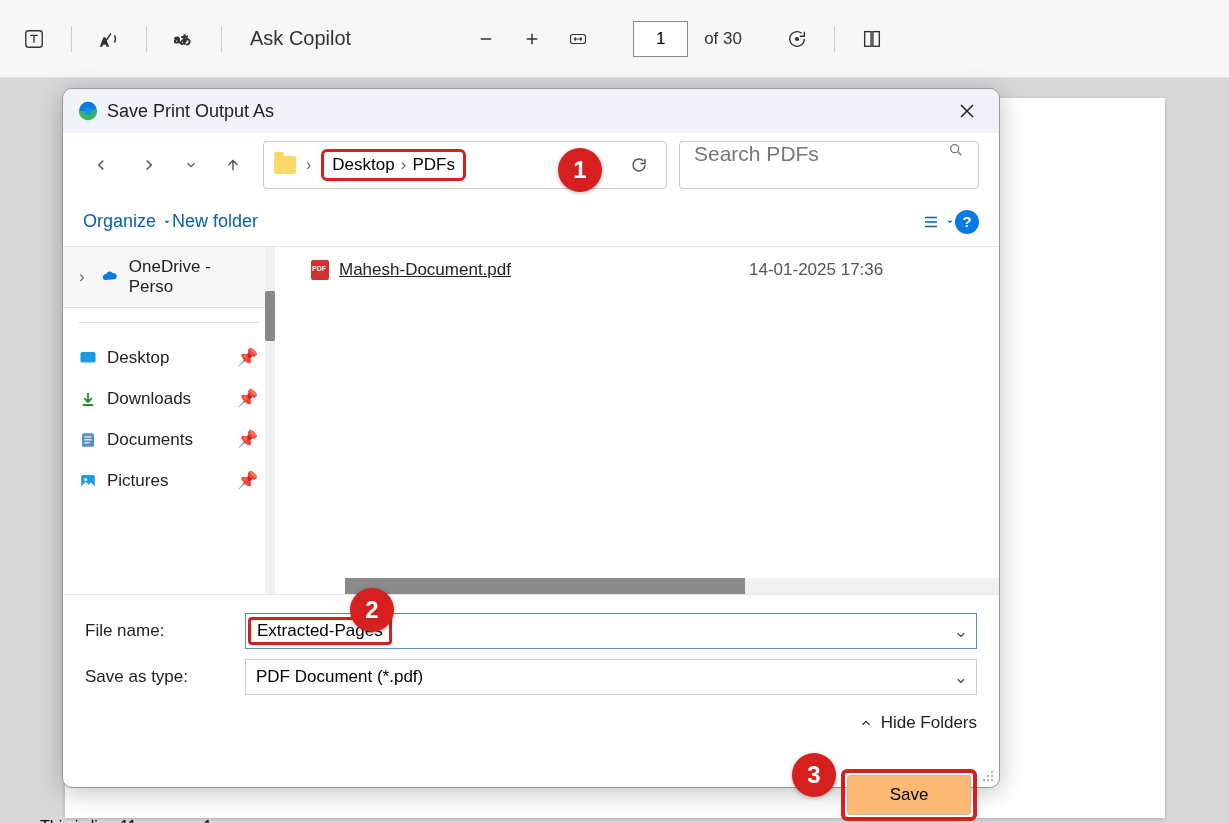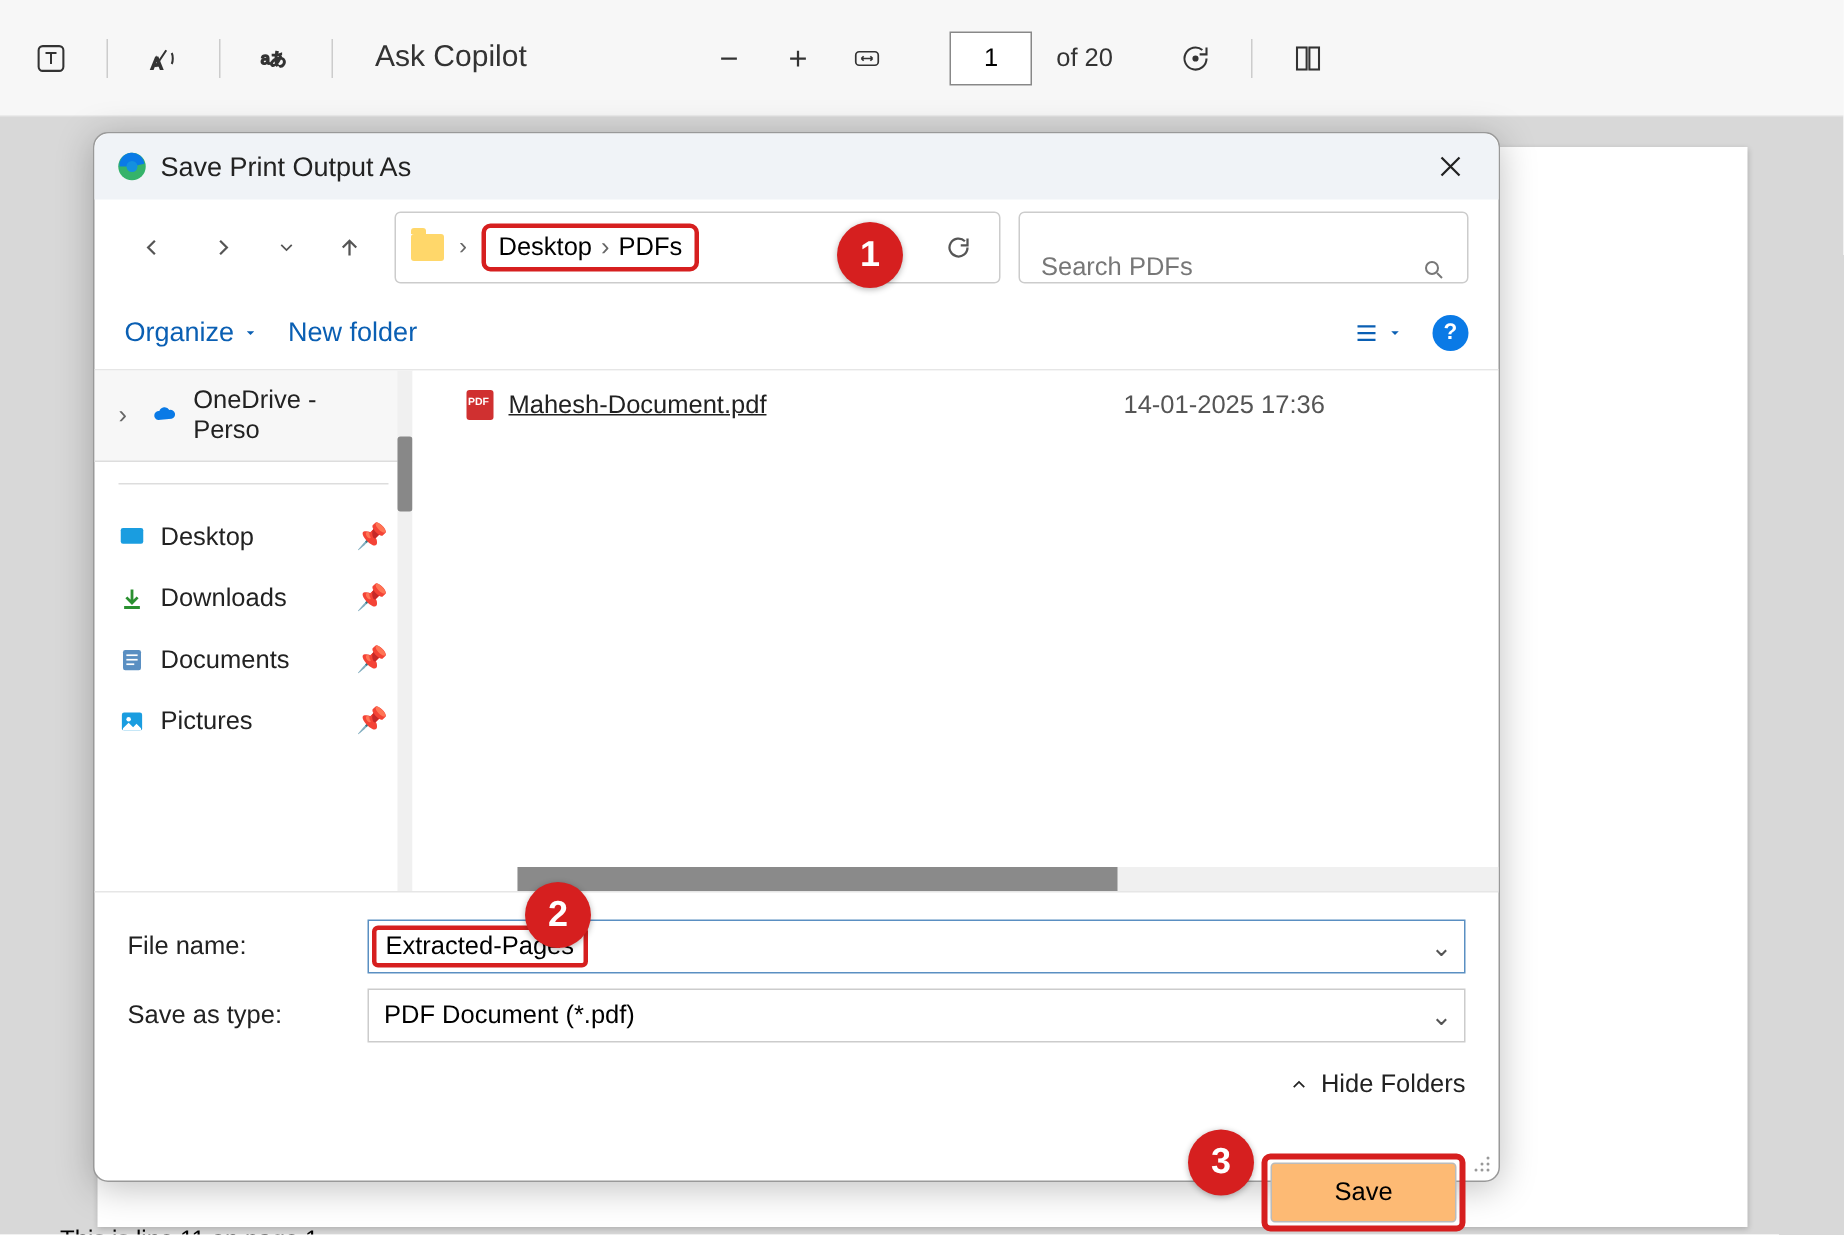--- a/index.html
+++ b/index.html
@@ -73,32 +73,31 @@
 .folder-icon { width:22px; height:18px; background: #ffd76a; border-radius: 2px; position:relative;}
 .folder-icon::before { content:''; position:absolute; top:-4px; left:0; width:10px; height:4px; background:#ffd76a; border-radius:2px 2px 0 0;}
 .breadcrumb { display:flex; align-items:center; gap:6px; font-size: 17px; border:3px solid #d61f1f; border-radius:6px; padding: 3px 8px;}
 .chev { color:#666; }
 .addr-bar .addr-spacer { flex:1; }
 .addr-btn { width:34px; height:34px; display:flex; align-items:center; justify-content:center; cursor:pointer; color:#555;}
 .search-box {
   width: 300px; height: 48px;
   border: 1px solid #ccc;
   border-radius: 4px;
-  display: flex; align-items: flex-end;
+  display: flex; align-items: flex-start;
   padding: 0 14px;
   color:#777;
-  font-size: 17px;
+  font-size: 21px;
 }
 .search-box .sp { flex:1; }
 .toolbar-row {
   height: 50px;
   display: flex;
   align-items: center;
   padding: 0 20px;
-  gap: 20px;
   border-bottom: 1px solid #e6e6e6;
 }
 .toolbar-row .link { color: #0a5fb3; font-size: 18px; cursor:pointer; display:flex; align-items:center; gap:6px;}
 .toolbar-row .tb-sp { flex:1; }
 .toolbar-row .view-btn { color:#0a5fb3; display:flex; align-items:center; gap:4px; cursor:pointer;}
 .help-icon { width:24px; height:24px; border-radius:50%; background:#0a7ae6; color:#fff; display:flex; align-items:center; justify-content:center;font-size:15px; font-weight:bold;}
 
 .body-row { flex:1; display:flex; overflow:hidden;}
 .sidebar { width:212px; border-right: none; position:relative;}
 .side-scroll { position:absolute; right:0; top:0; bottom:0; width:10px; background:#f0f0f0;}
@@ -184,21 +183,21 @@
       </svg>
     </div>
   <div class="tb-btn">
       <svg width="24" height="18" viewBox="0 0 24 24" fill="none" stroke="currentColor" stroke-width="1.5">
         <rect x="2" y="6" width="20" height="12" rx="3"></rect>
         <path d="M7 12h10M7 12l2-2M7 12l2 2M17 12l-2-2M17 12l-2 2"></path>
       </svg>
     </div>
   <div style="width:20px;"></div>
   <input class="page-input" value="1" style="">
-  <div class="page-total">of 20</div>
+  <div class="page-total">of 30</div>
   <div style="width:20px;"></div>
   <div class="tb-btn">
       <svg width="22" height="22" viewBox="0 0 24 24" fill="none" stroke="currentColor" stroke-width="1.5">
         <path d="M20 12a8 8 0 1 1-3-6.2"></path>
         <path d="M20 4v5h-5"></path>
         <circle cx="12" cy="12" r="1.5" fill="currentColor"></circle>
       </svg>
     </div>
   <div class="tb-sep"></div>
   <div class="tb-btn">

